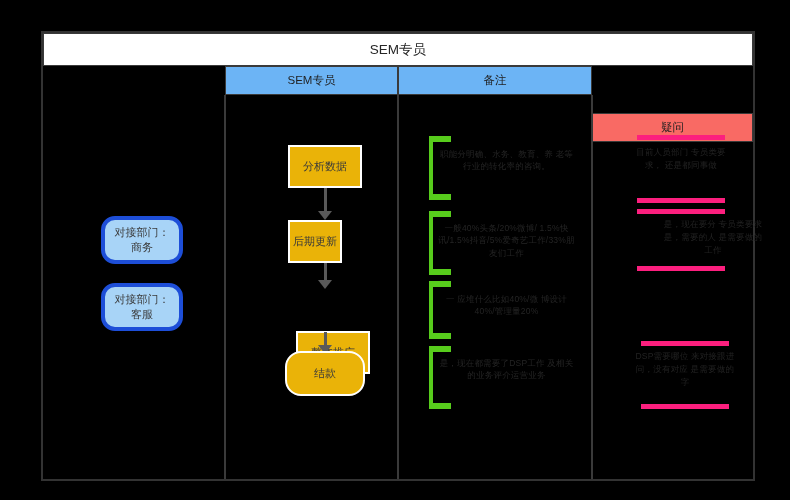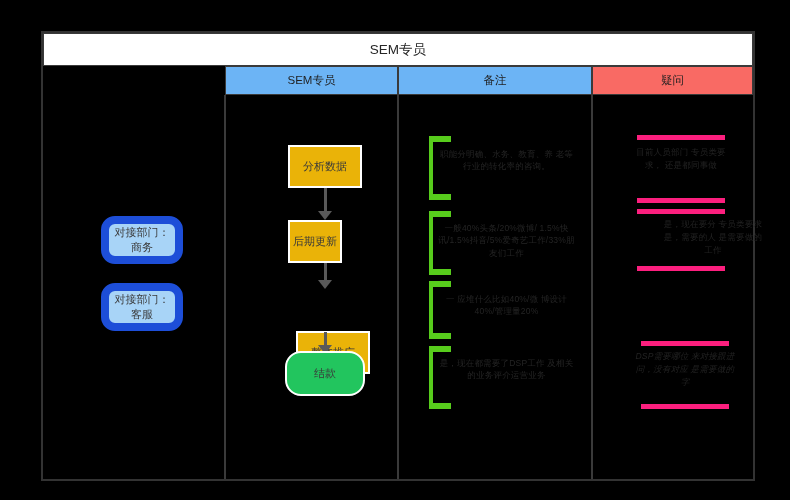--- a/index.html
+++ b/index.html
@@ -15,35 +15,35 @@
   .title-band{position:absolute;left:43px;top:33px;width:710px;height:33px;
               background:#fff;border:1px solid #3a3a3a;box-sizing:border-box;
               display:flex;align-items:center;justify-content:center;
               font-size:13.5px;color:#262626;}
 
   
   .hdr{position:absolute;top:66px;height:29px;box-sizing:border-box;
        border:1px solid #3a3a3a;display:flex;align-items:center;
        justify-content:center;font-size:11.5px;color:#1f1f1f;}
   .hdr.blue{background:#6cb4f5;}
-  .hdr.red{background:#f96a64;}
+  .hdr.red{background:#f96a64;margin-top:47px;}
   .h0{left:43px;width:182px;}
   .h1{left:225px;width:173px;}
   .h2{left:398px;width:194px;}
   .h3{left:592px;width:161px;}
   .lane-div{position:absolute;top:95px;width:2px;height:384px;background:#3a3a3a;}
   .d1{left:224px;} .d2{left:397px;} .d3{left:591px;}
 
   
   .node{position:absolute;box-sizing:border-box;display:flex;
         align-items:center;justify-content:center;text-align:center;
         font-size:11px;line-height:1.35;color:#3a3a3a;}
-  .node-blue{background:#a8d4f7;border:8px solid #1d4ed8;border-radius:14px;}
+  .node-blue{background:#a8d4f7;border:4px solid #1d4ed8;border-radius:14px;}
   .node-orange{background:#eab308;border:2px solid #fff;}
-  .node-orange-round{background:#22c55e;border:2px solid #fff;border-radius:16px;}
+  .node-orange-round{background:#eab308;border:2px solid #fff;border-radius:16px;}
 
   
   .n-bd{left:101px;top:216px;width:82px;height:48px;}
   .n-cs{left:101px;top:283px;width:82px;height:48px;}
 
   
   .n-an{left:288px;top:145px;width:74px;height:43px;}
   .n-up{left:288px;top:220px;width:54px;height:43px;}
   .n-pm{left:296px;top:289px;width:74px;height:43px;margin-top:42px;}
   .n-st{left:285px;top:351px;width:80px;height:45px;}
@@ -89,21 +89,21 @@
 
   .qb1-t{left:637px;top:135px;width:88px;}
   .qt1{left:630px;top:146px;width:102px;}
   .qb1-b{left:637px;top:198px;width:88px;}
 
   .qb2-t{left:637px;top:209px;width:88px;}
   .qt2{left:630px;top:218px;width:102px;margin-left:32px;}
   .qb2-b{left:637px;top:266px;width:88px;}
 
   .qb3-t{left:641px;top:341px;width:88px;}
-  .qt3{left:634px;top:350px;width:102px;font-style:italic;}
+  .qt3{left:634px;top:350px;width:102px;}
   .qb3-b{left:641px;top:404px;width:88px;}
 </style>
 </head>
 <body>
 
 <div id="canvas">
 
   <div class="frame"></div>
 
   <div class="title-band">SEM专员</div>

